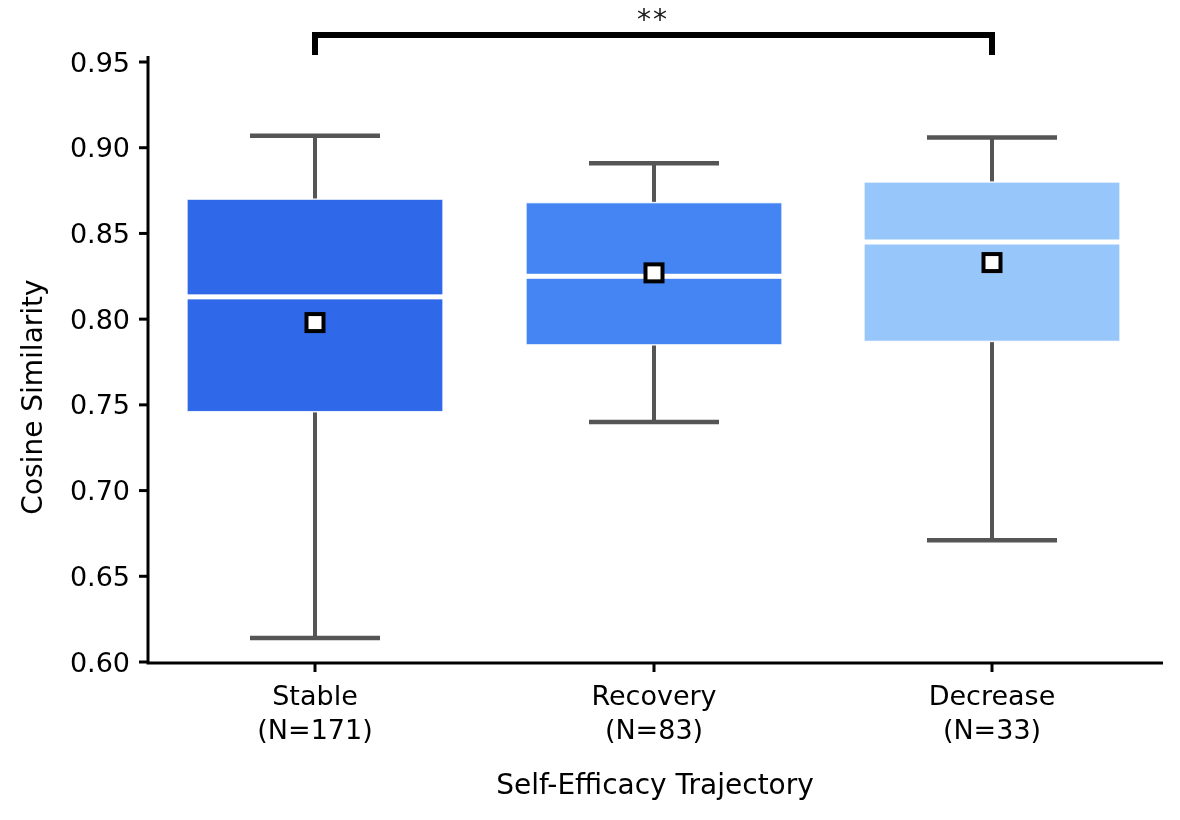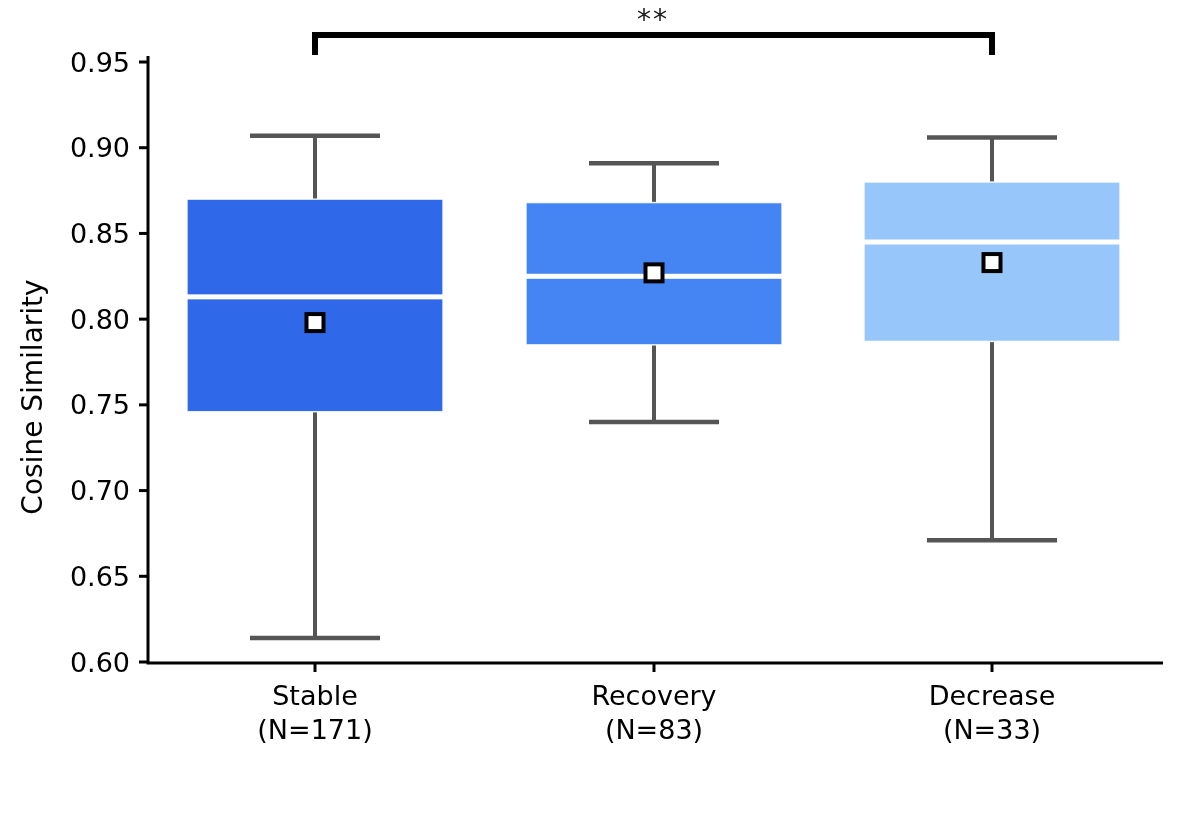--- a/index.html
+++ b/index.html
@@ -96,14 +96,15 @@
       <text x="315" y="739" text-anchor="middle" font-size="27" fill="#000">(N=171)</text>
       <line x1="654" y1="663" x2="654" y2="672" stroke="#000000" stroke-width="3"></line>
       <text x="654" y="705" text-anchor="middle" font-size="27" fill="#000">Recovery</text>
       <text x="654" y="739" text-anchor="middle" font-size="27" fill="#000">(N=83)</text>
       <line x1="992" y1="663" x2="992" y2="672" stroke="#000000" stroke-width="3"></line>
       <text x="992" y="705" text-anchor="middle" font-size="27" fill="#000">Decrease</text>
       <text x="992" y="739" text-anchor="middle" font-size="27" fill="#000">(N=33)</text>
       <path d="M 315 55 L 315 35 L 992 35 L 992 55" fill="none" stroke="#000000" stroke-width="6"></path>
     </svg>
   <div id="ylabel" class="axis-label">Cosine Similarity</div>
+  <div id="xlabel" class="axis-label">Self-Efficacy Trajectory</div>
   <div id="sig-label">**</div>
 </div>
 
 </body></html>

